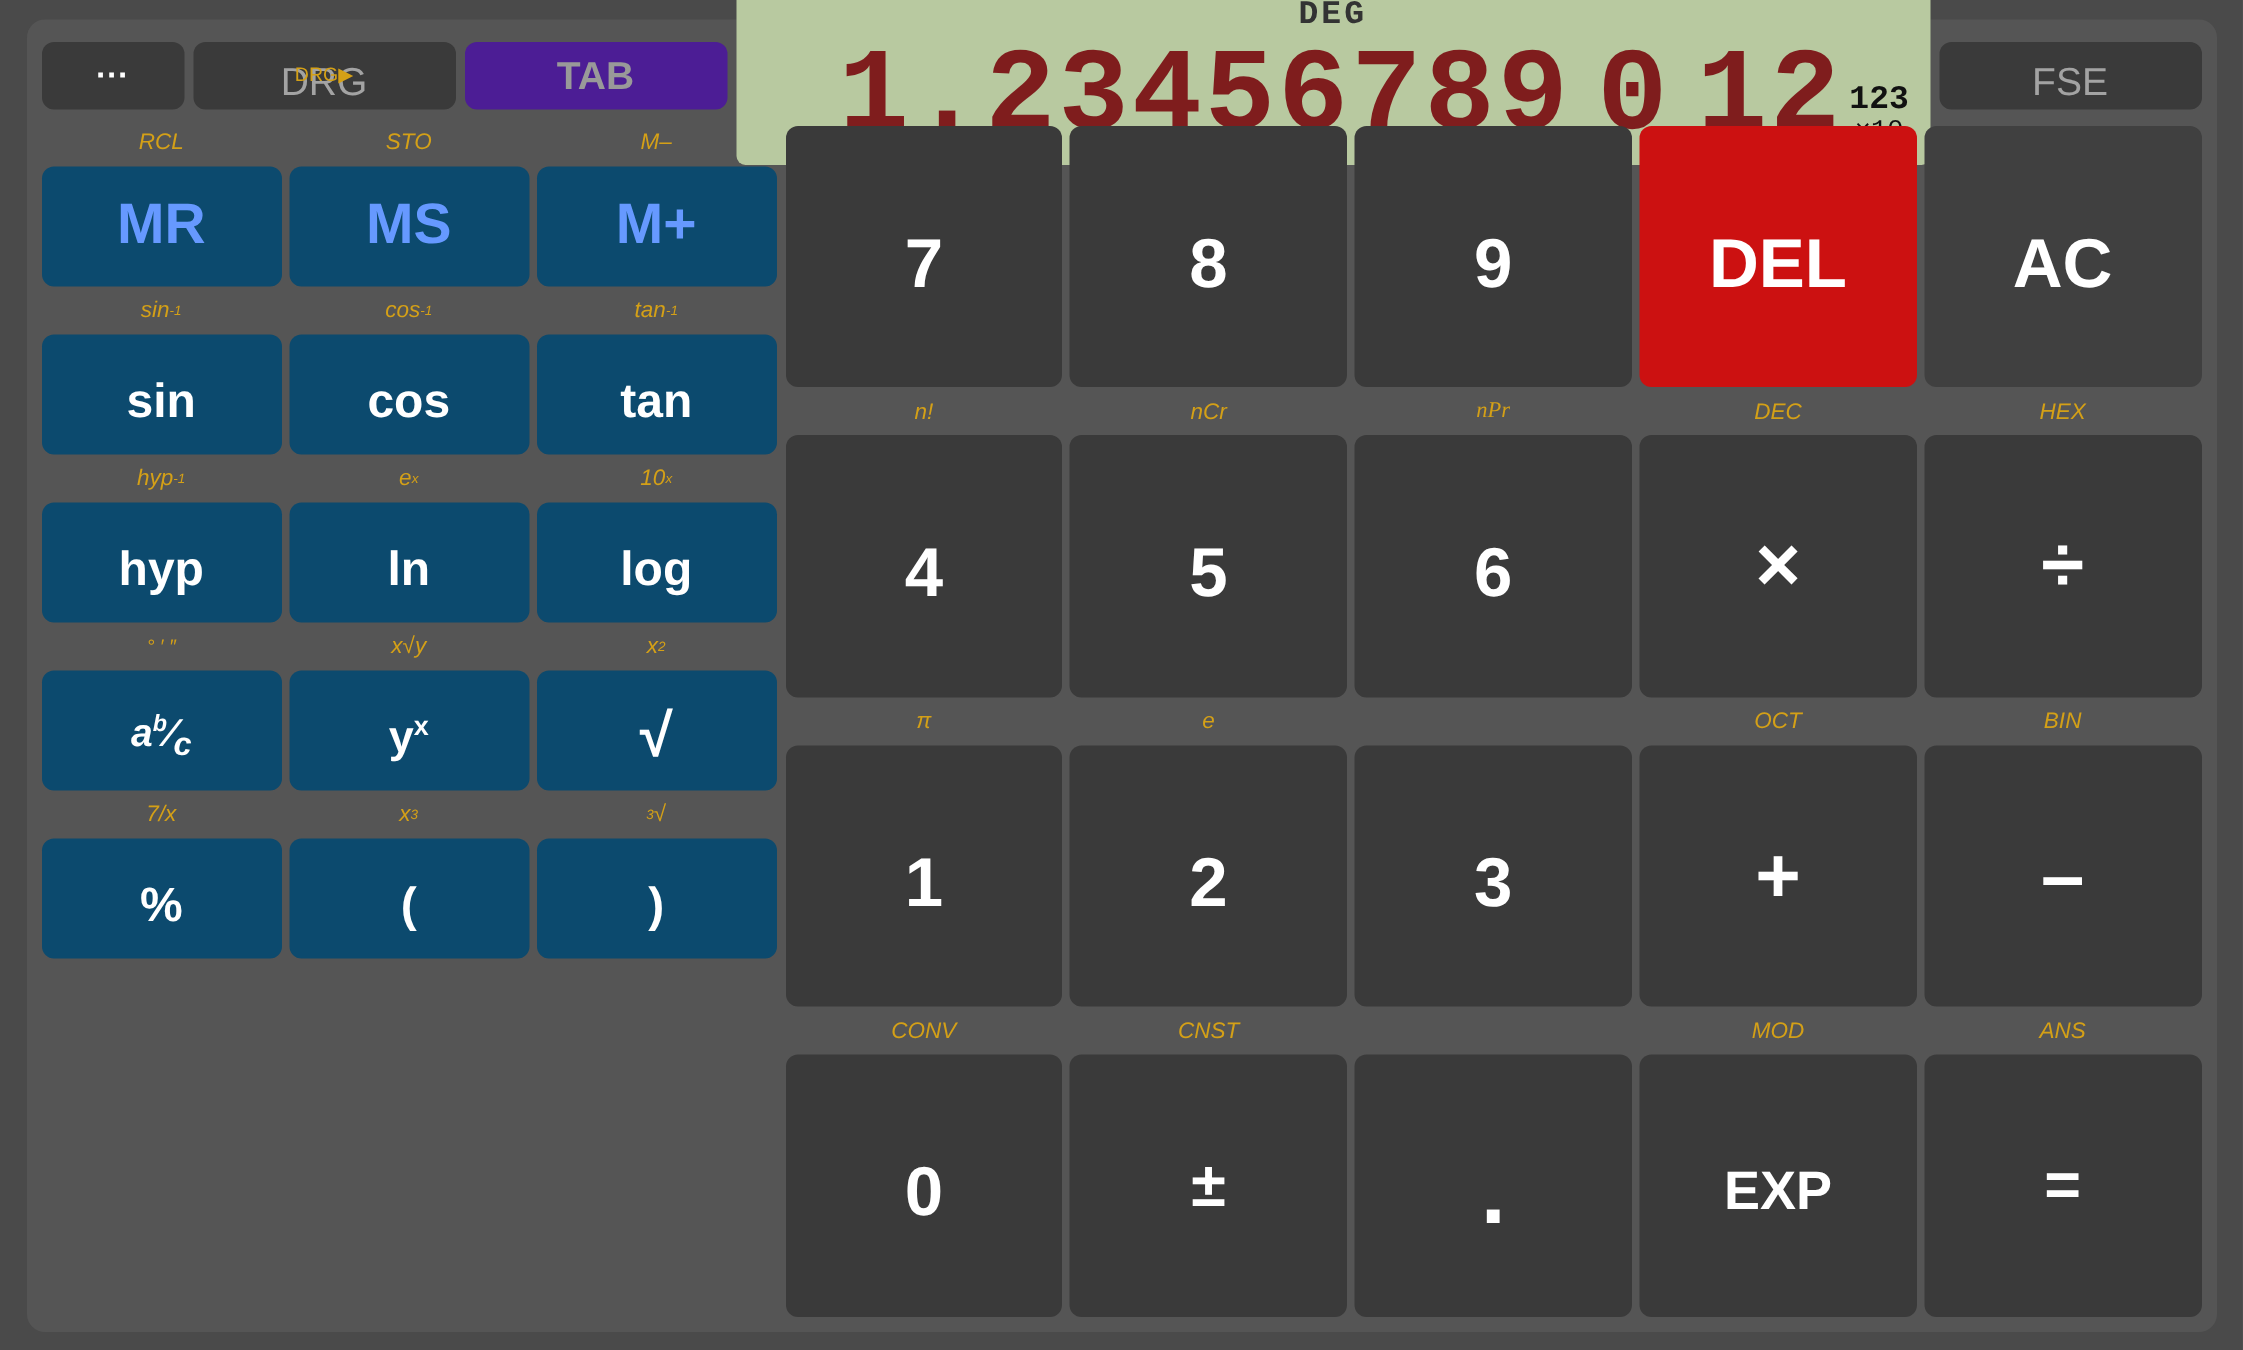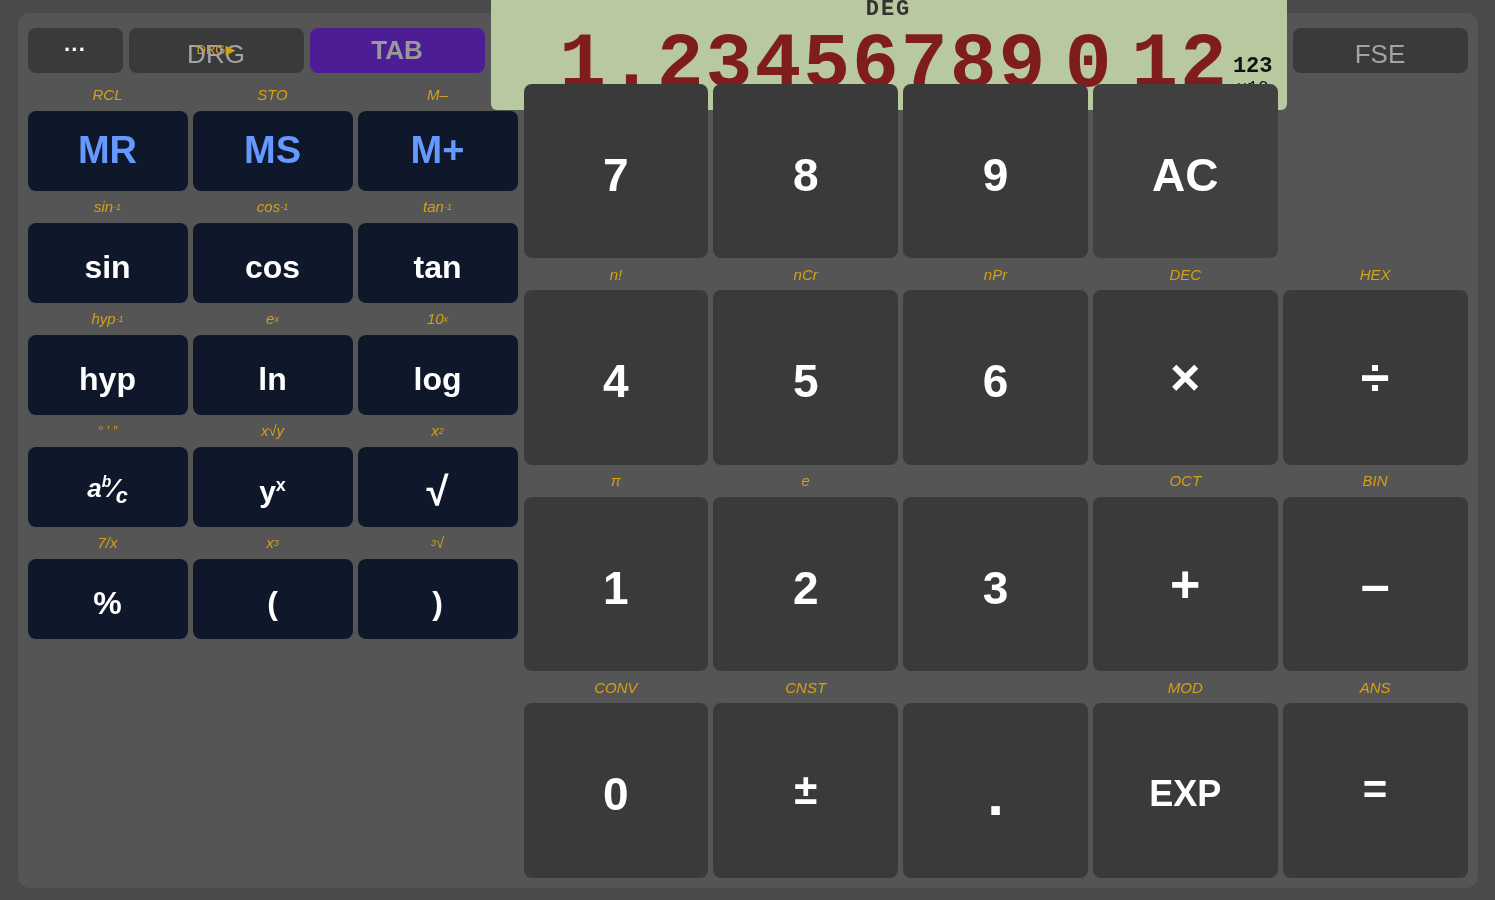--- a/index.html
+++ b/index.html
@@ -108,21 +108,21 @@
       border: none;
       cursor: pointer;
       display: flex;
       flex-direction: column;
       align-items: center;
       justify-content: center;
       position: relative;
       font-weight: bold;
     }
     .btn-dark {
-      background: #0f172a;
+      background: #0c4a6e;
       color: white;
     }
     .btn-main-label {
       font-size: 32px;
       font-weight: bold;
       color: white;
       margin-top: 10px;
     }
     .btn-main-label-italic {
       font-size: 30px;
@@ -382,29 +382,32 @@
       <div style="display:grid;grid-template-columns:1fr 1fr 1fr 1fr 1fr;gap:5px;flex:1;">
         <button class="right-btn">
           <span class="right-btn-main">7</span>
         </button>
         <button class="right-btn">
           <span class="right-btn-main">8</span>
         </button>
         <button class="right-btn">
           <span class="right-btn-main">9</span>
         </button>
+        <button class="right-btn btn-del">
+          <span class="right-btn-main">DEL</span>
+        </button>
         <button class="right-btn btn-ac">
           <span class="right-btn-main">AC</span>
         </button>
       </div>
 
       <div style="display:grid;grid-template-columns:1fr 1fr 1fr 1fr 1fr;gap:5px;height:22px;">
         <div class="label-text" style="font-style:italic;">n!</div>
         <div class="label-text" style="font-style:italic;">nCr</div>
-        <div class="label-text" style="font-style:italic;">nPr</div>
+        <div class="label-text" style="font-style:italic;font-family:Liberation Serif, serif;">nPr</div>
         <div class="label-text">DEC</div>
         <div class="label-text">HEX</div>
       </div>
 
       <div style="display:grid;grid-template-columns:1fr 1fr 1fr 1fr 1fr;gap:5px;flex:1;">
         <button class="right-btn">
           <span class="right-btn-main">4</span>
         </button>
         <button class="right-btn">
           <span class="right-btn-main">5</span>

